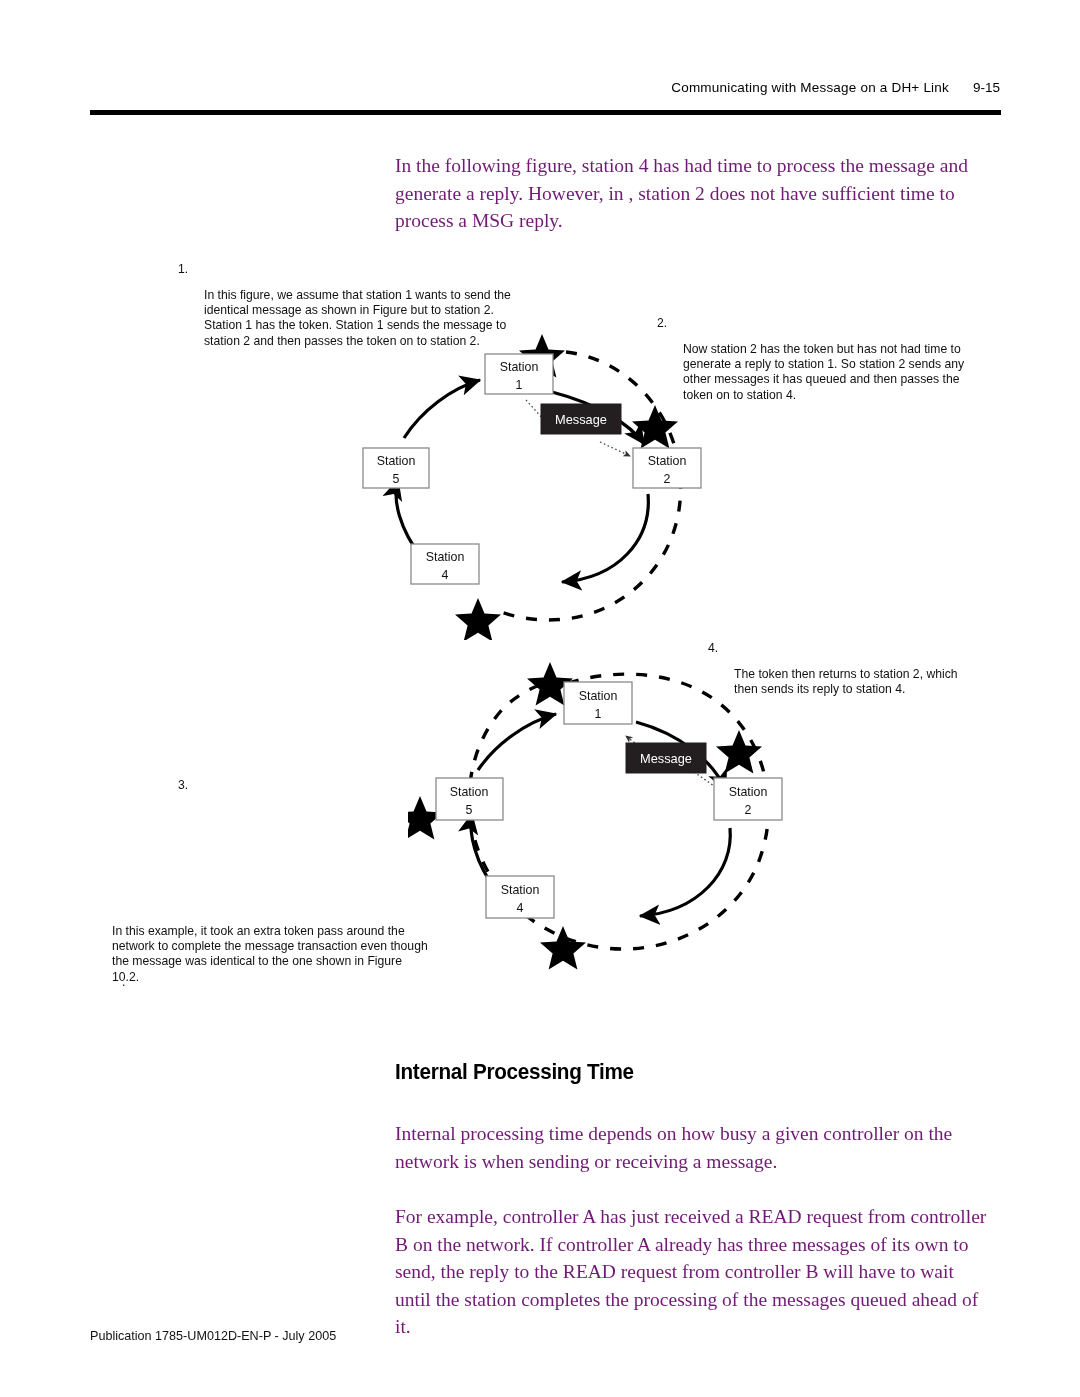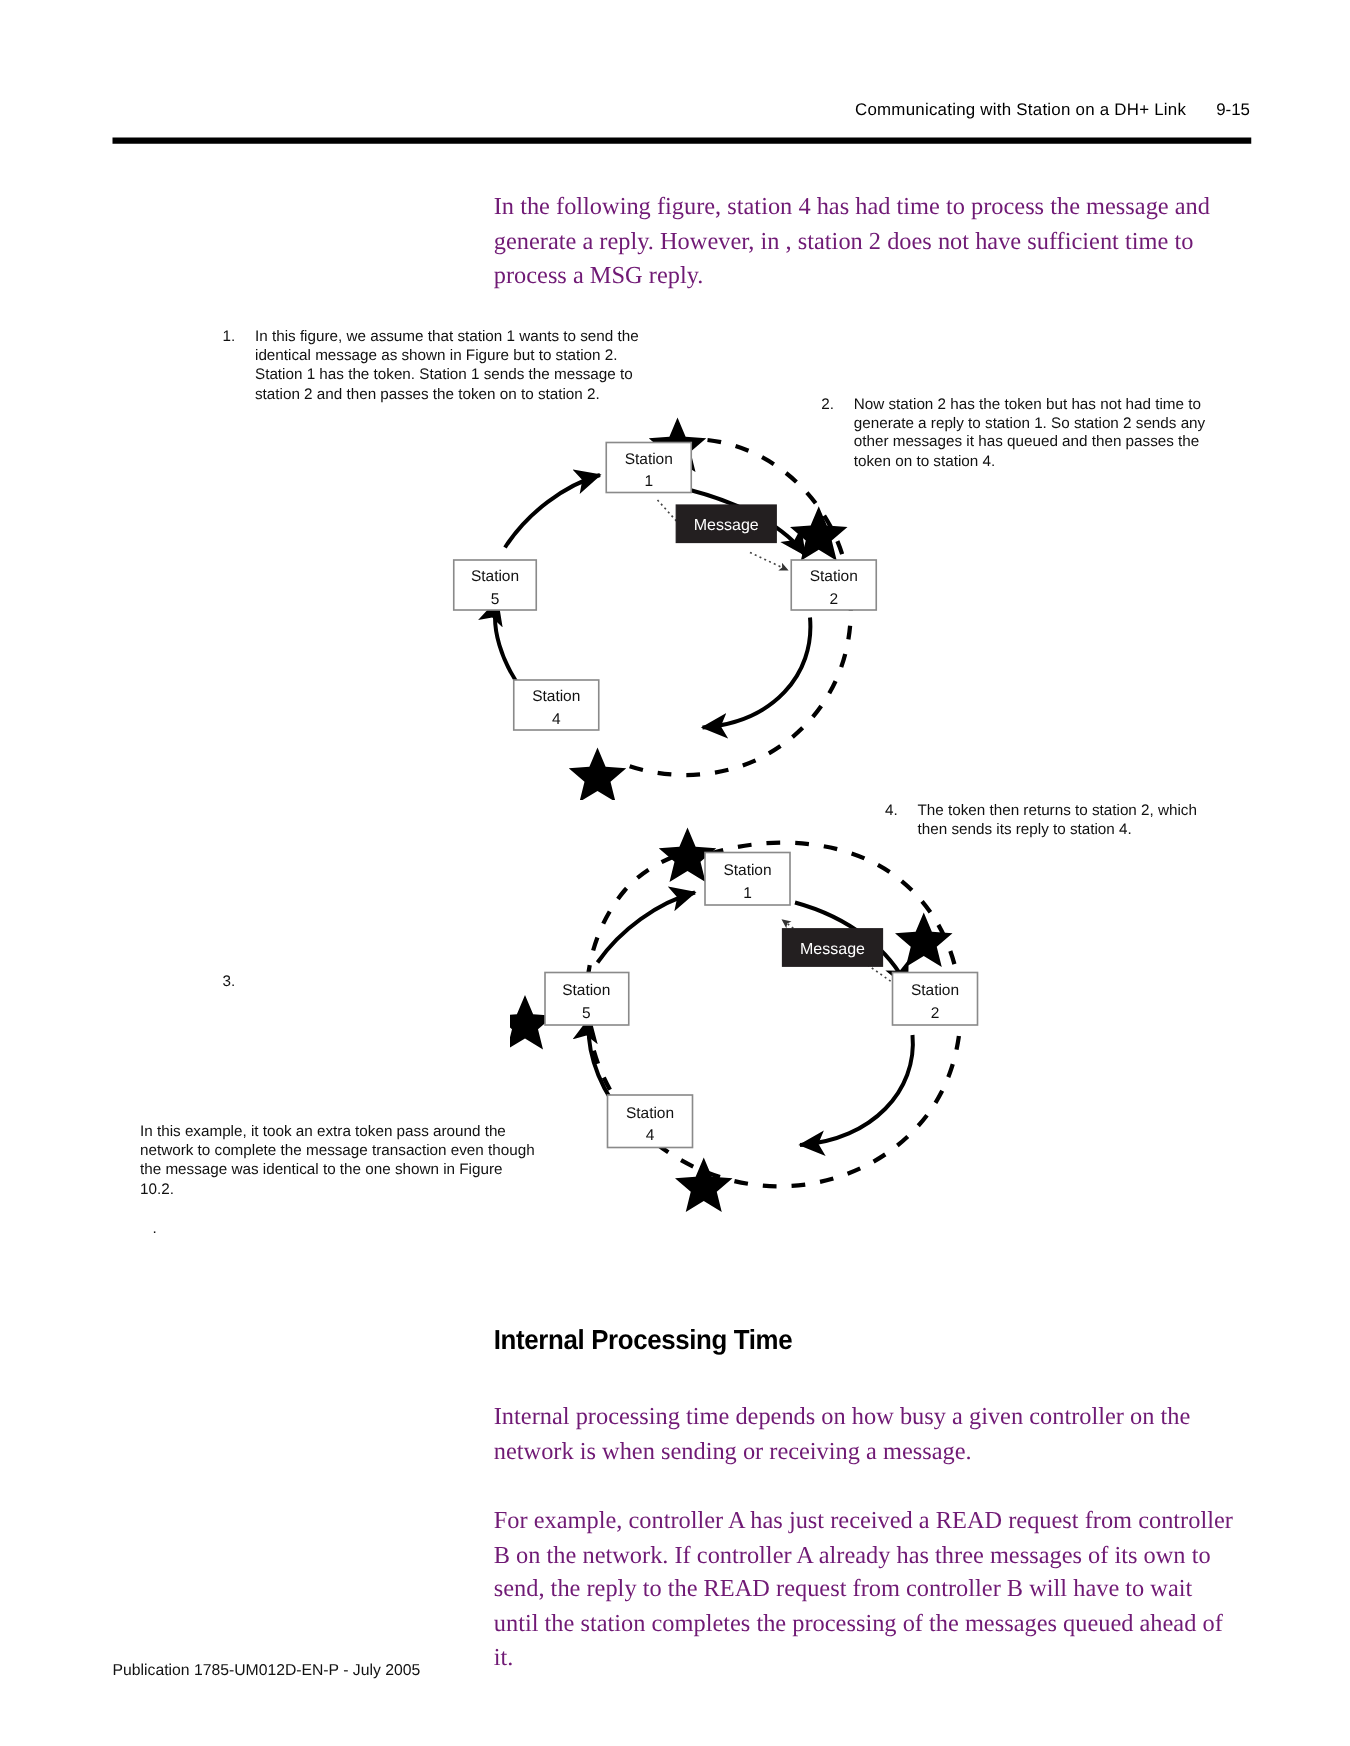--- a/index.html
+++ b/index.html
@@ -81,20 +81,21 @@
   .callout .num {
     position: absolute;
     left: 0;
     top: 0;
     width: 22px;
     text-align: left;
   }
   .callout .txt {
     display: block;
     margin-left: 26px;
+    margin-top: 26px;
   }
   .callout.noindent .txt { margin-left: 0; }
 
   #callout-1 { left: 178px; top: 262px; width: 350px; }
   #callout-2 { left: 657px; top: 316px; width: 320px; }
   #callout-3 { left: 178px; top: 778px; width: 235px; }
   #callout-4 { left: 708px; top: 641px; width: 270px; }
   #callout-summary { left: 112px; top: 898px; width: 320px; }
   #stray-dot {
     position: absolute;
@@ -159,21 +160,21 @@
     font-size: 12.6px;
     color: #111;
   }
 </style>
 </head>
 <body>
 
 <div class="page">
 
   <div class="header-row">
-    <span>Communicating with Station on a DH+ Link</span><span class="page-num">9-15</span>
+    <span>Communicating with Message on a DH+ Link</span><span class="page-num">9-15</span>
   </div>
   <div class="header-rule"></div>
 
   <div class="prose" id="intro-paragraph">In the following figure, station 4 has had time to process the message and generate a reply. However, in , station 2 does not have sufficient time to process a MSG reply.</div>
 
   <div class="callout" id="callout-1">
     <span class="num">1.</span>
     <span class="txt">In this figure, we assume that station 1 wants to send the identical message as shown in Figure  but to station 2. Station 1 has the token.  Station 1 sends the message to station 2 and then passes the token on to station 2.</span>
   </div>
 

